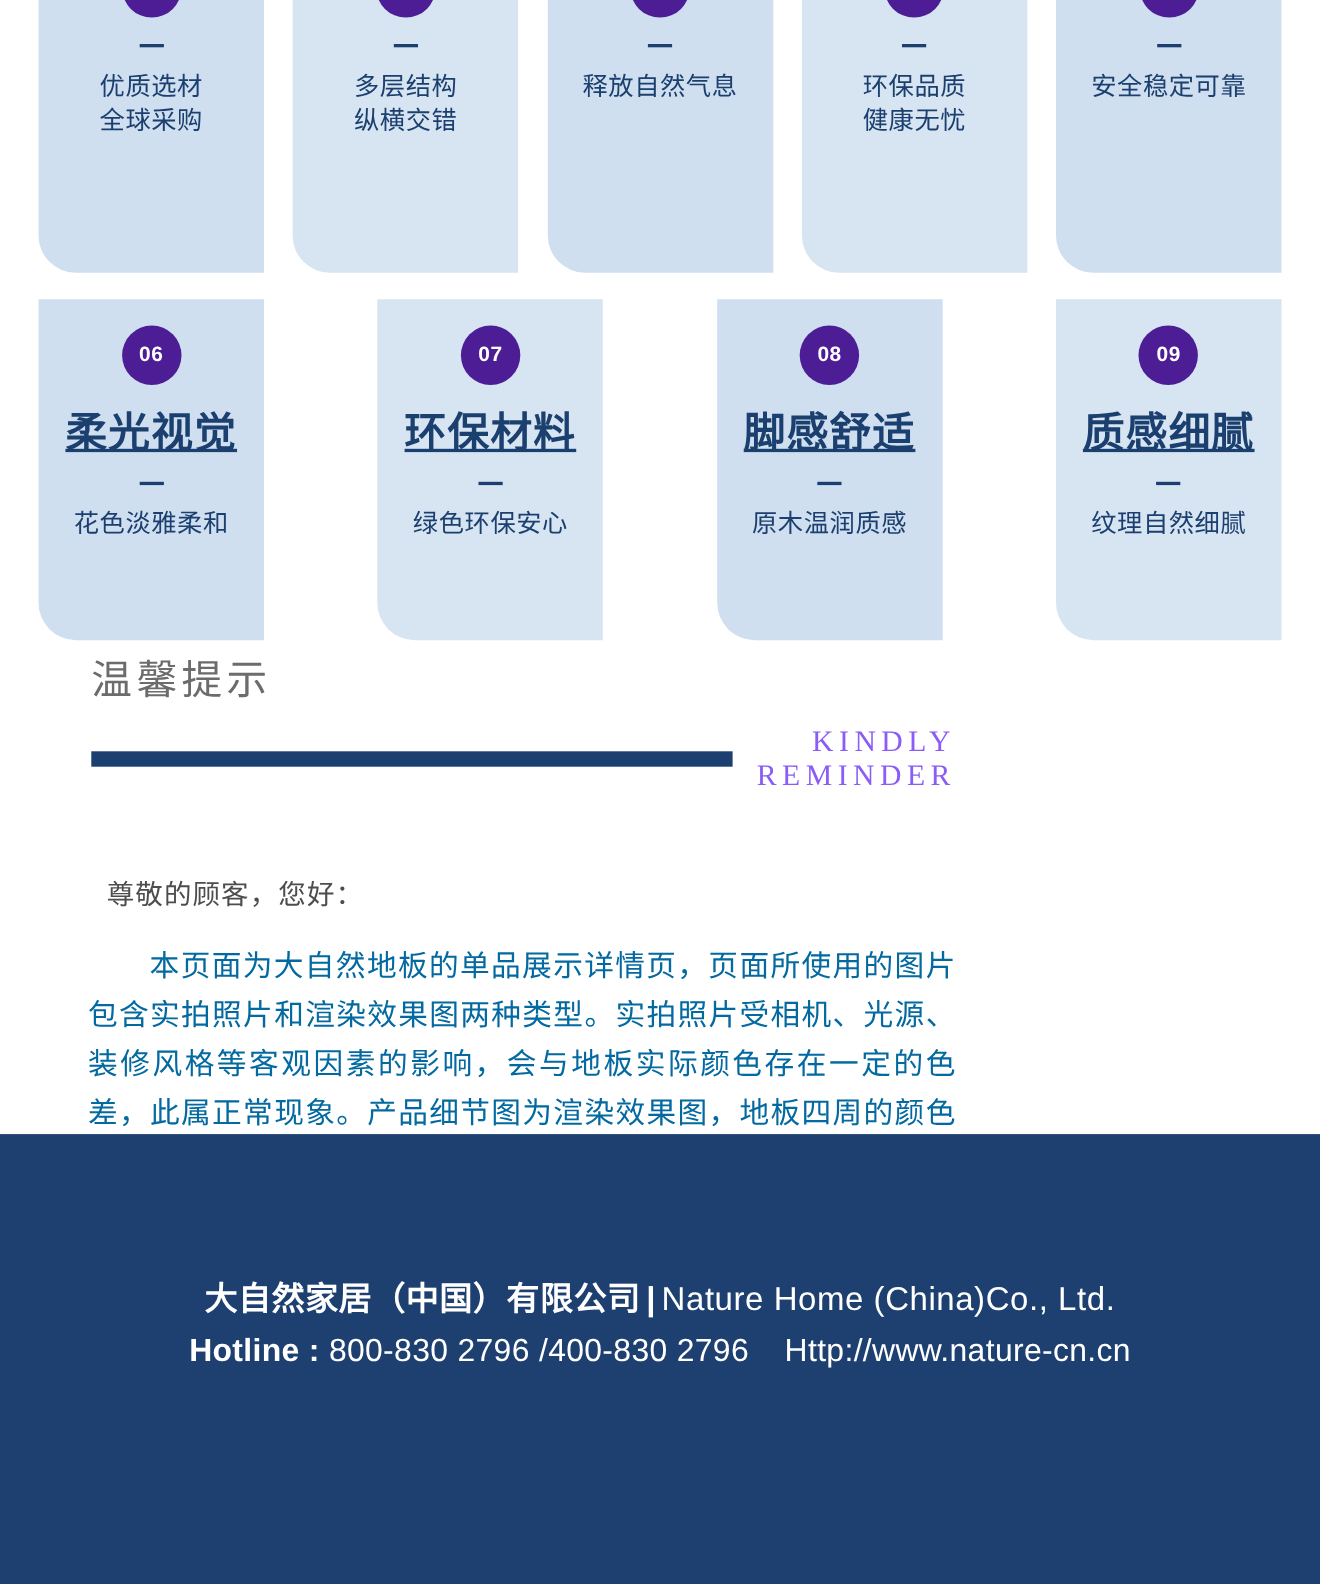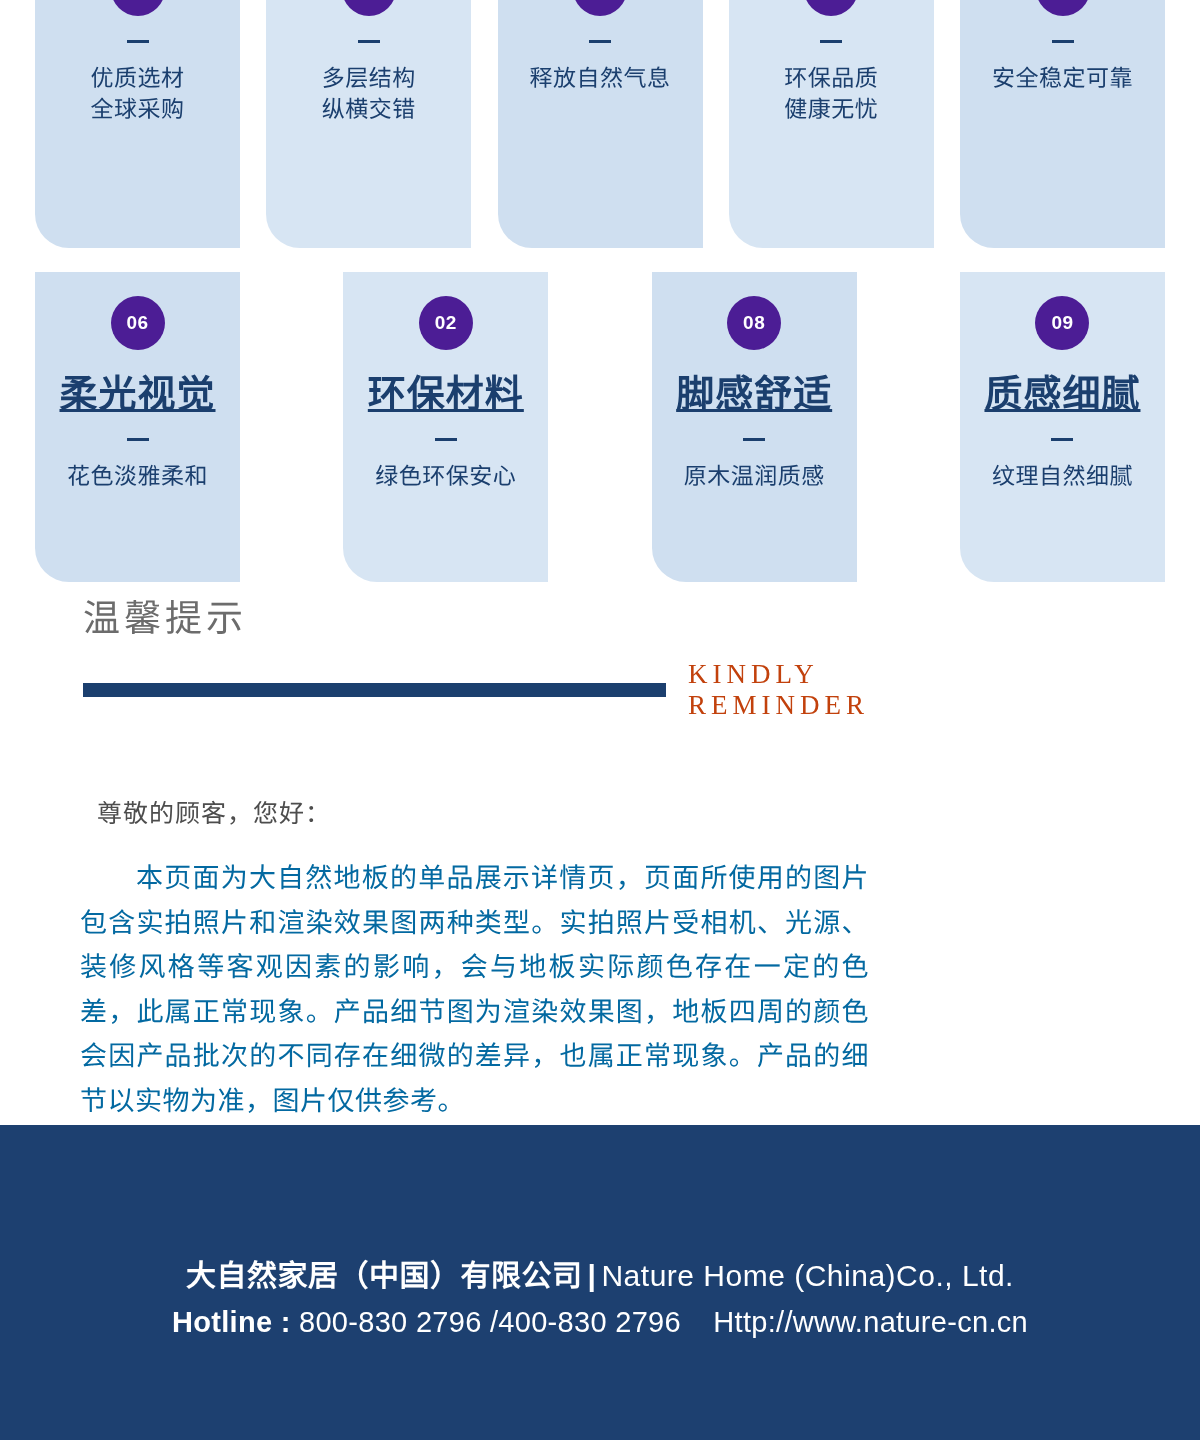--- a/index.html
+++ b/index.html
@@ -104,24 +104,24 @@
     align-items: center;
     margin-top: 22px;
   }
   .reminder-bar {
     width: 668px;
     height: 14px;
     background: #1b3f6e;
   }
   .reminder-en {
     flex: 1;
-    text-align: left;
+    text-align: right;
     font-family: "Liberation Serif", "DejaVu Serif", serif;
     font-size: 27px;
-    color: #c2410c;
+    color: #8b5cf6;
     letter-spacing: 5px;
     padding-left: 22px;
   }
   .reminder-body {
     padding: 0 83px 0 80px;
     box-sizing: border-box;
     margin-top: 72px;
   }
   .greeting {
     font-size: 25px;
@@ -137,21 +137,21 @@
     letter-spacing: 0.5px;
     text-align: justify;
   }
 
   
   .footer {
     position: absolute;
     left: 0;
     bottom: 0;
     width: 1200px;
-    height: 315px;
+    height: 409px;
     background: #1d4070;
     color: #ffffff;
     text-align: center;
   }
   .footer-company {
     padding-top: 133px;
     font-size: 30px;
     letter-spacing: 0.5px;
     line-height: 1.2;
   }
@@ -219,21 +219,21 @@
   </div>
 
   <div class="feature-row">
     <div class="feature-card">
       <div class="badge">06</div>
       <div class="f-title">柔光视觉</div>
       <div class="f-divider"></div>
       <div class="f-sub">花色淡雅柔和</div>
     </div>
     <div class="feature-card light">
-      <div class="badge">02</div>
+      <div class="badge">07</div>
       <div class="f-title">环保材料</div>
       <div class="f-divider"></div>
       <div class="f-sub">绿色环保安心</div>
     </div>
     <div class="feature-card">
       <div class="badge">08</div>
       <div class="f-title">脚感舒适</div>
       <div class="f-divider"></div>
       <div class="f-sub">原木温润质感</div>
     </div>

